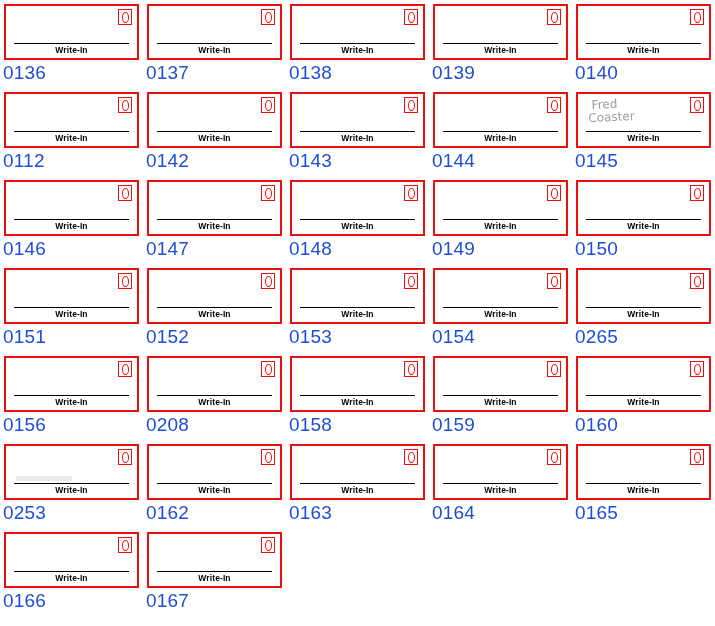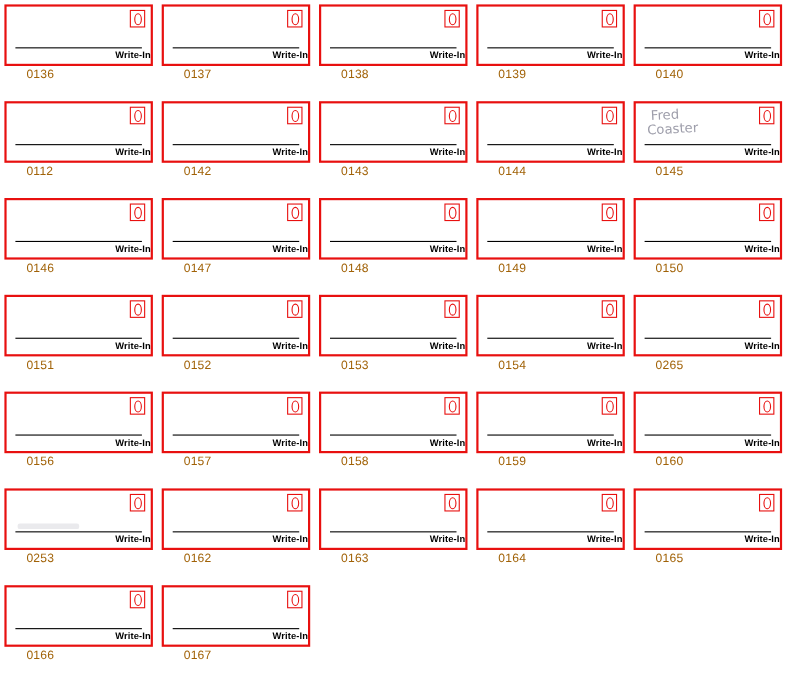--- a/index.html
+++ b/index.html
@@ -66,32 +66,32 @@
     right: 8px;
     top: 37px;
     height: 0;
     border-top: 1.3px solid #000000;
   }
   .writein-label {
     position: absolute;
     left: 0;
     right: 0;
     top: 39px;
-    text-align: right;
+    text-align: center;
     font-size: 8.5px;
     font-weight: bold;
     color: #000000;
     letter-spacing: 0.1px;
   }
   .cell-id {
     position: absolute;
-    left: 24px;
+    left: 3px;
     top: 62px;
-    font-size: 11px;
-    color: #a16207;
+    font-size: 19px;
+    color: #1d4ed8;
     letter-spacing: 0.2px;
   }
   .handwriting {
     position: absolute;
     left: 14px;
     top: 4px;
     font-family: "DejaVu Sans", sans-serif;
     font-size: 12px;
     color: #8d8d9c;
     line-height: 13px;
@@ -337,21 +337,21 @@
           <div class="cell-id">0156</div>
         </div>
         <div class="cell">
           <div class="ballot-box">
             <div class="oval-wrap">
               <div class="oval"></div>
             </div>
             <div class="writein-line"></div>
             <div class="writein-label">Write-In</div>
           </div>
-          <div class="cell-id">0157</div>
+          <div class="cell-id">0208</div>
         </div>
         <div class="cell">
           <div class="ballot-box">
             <div class="oval-wrap">
               <div class="oval"></div>
             </div>
             <div class="writein-line"></div>
             <div class="writein-label">Write-In</div>
           </div>
           <div class="cell-id">0158</div>

